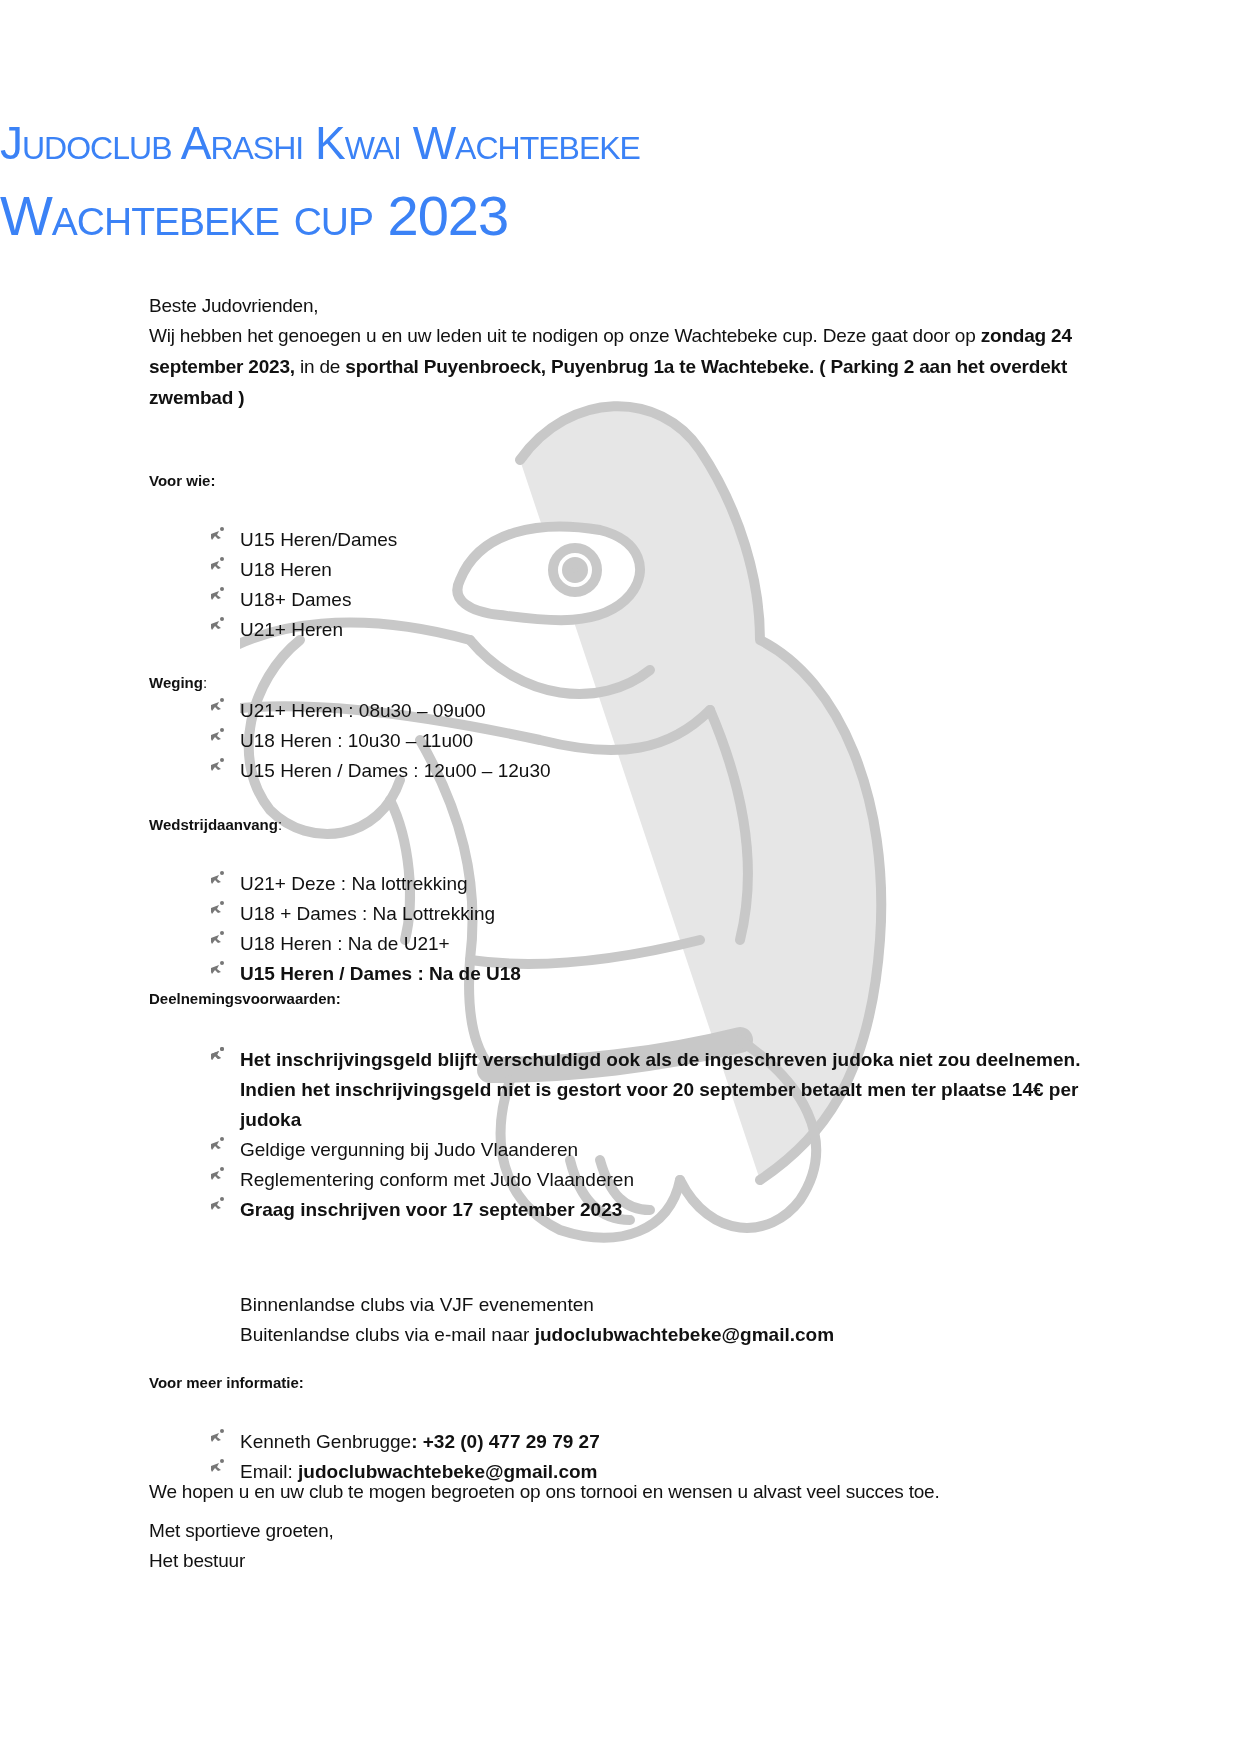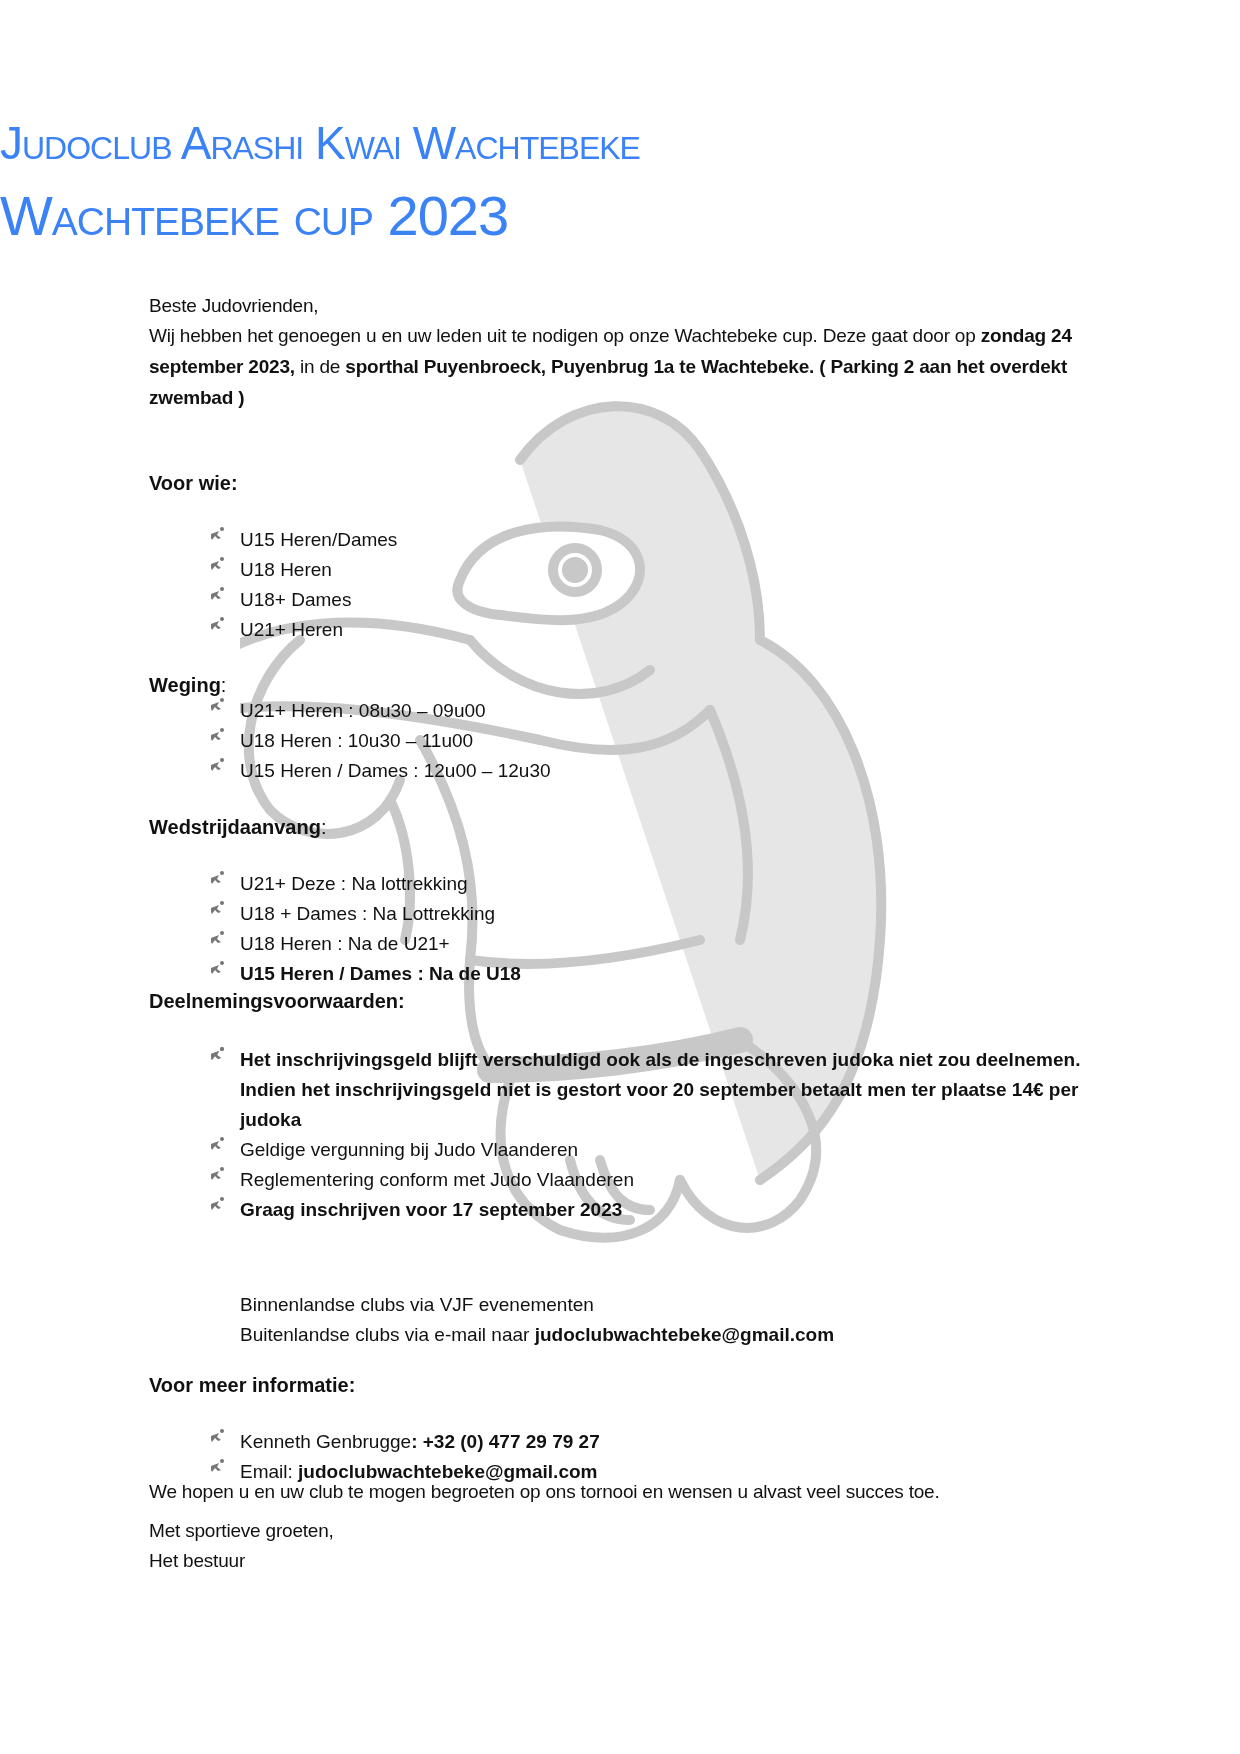--- a/index.html
+++ b/index.html
@@ -8,21 +8,21 @@
     .watermark { position:absolute; left:240px; top:380px; width:720px; height:880px; z-index:0; }
     .page { position:absolute; left:0; top:0; width:1240px; height:1754px; z-index:1; }
     .title { position:absolute; left:0; width:1060px; text-align:left;
              font-family:"Liberation Sans", sans-serif; font-weight:normal; color:#3b82f6;
              font-variant:small-caps; letter-spacing:-1px; }
     .title1 { top:116px; font-size:46px; }
     .title2 { top:183px; font-size:56px; }
     .text { position:absolute; left:149px; font-size:19px; line-height:31px; letter-spacing:-0.2px; }
     .intro { width:950px; }
     b { font-weight:bold; }
-    .heading { position:absolute; left:149px; font-size:20px; font-weight:bold; }
+    .heading { position:absolute; left:149px; font-size:15px; font-weight:bold; }
     .list { position:absolute; left:193px; margin:15px; padding:0; list-style:none; font-size:19px; }
     .list li { position:relative; padding-left:32px; line-height:30px; }
     .bullet { position:absolute; left:0; top:1px; width:18px; height:18px; }
     .sub { padding-left:32px; line-height:30px; font-size:19px; }
     .wide { width:880px; }
   </style>
 </head>
 <body>
 
 <svg class="watermark" viewBox="0 0 720 880">

